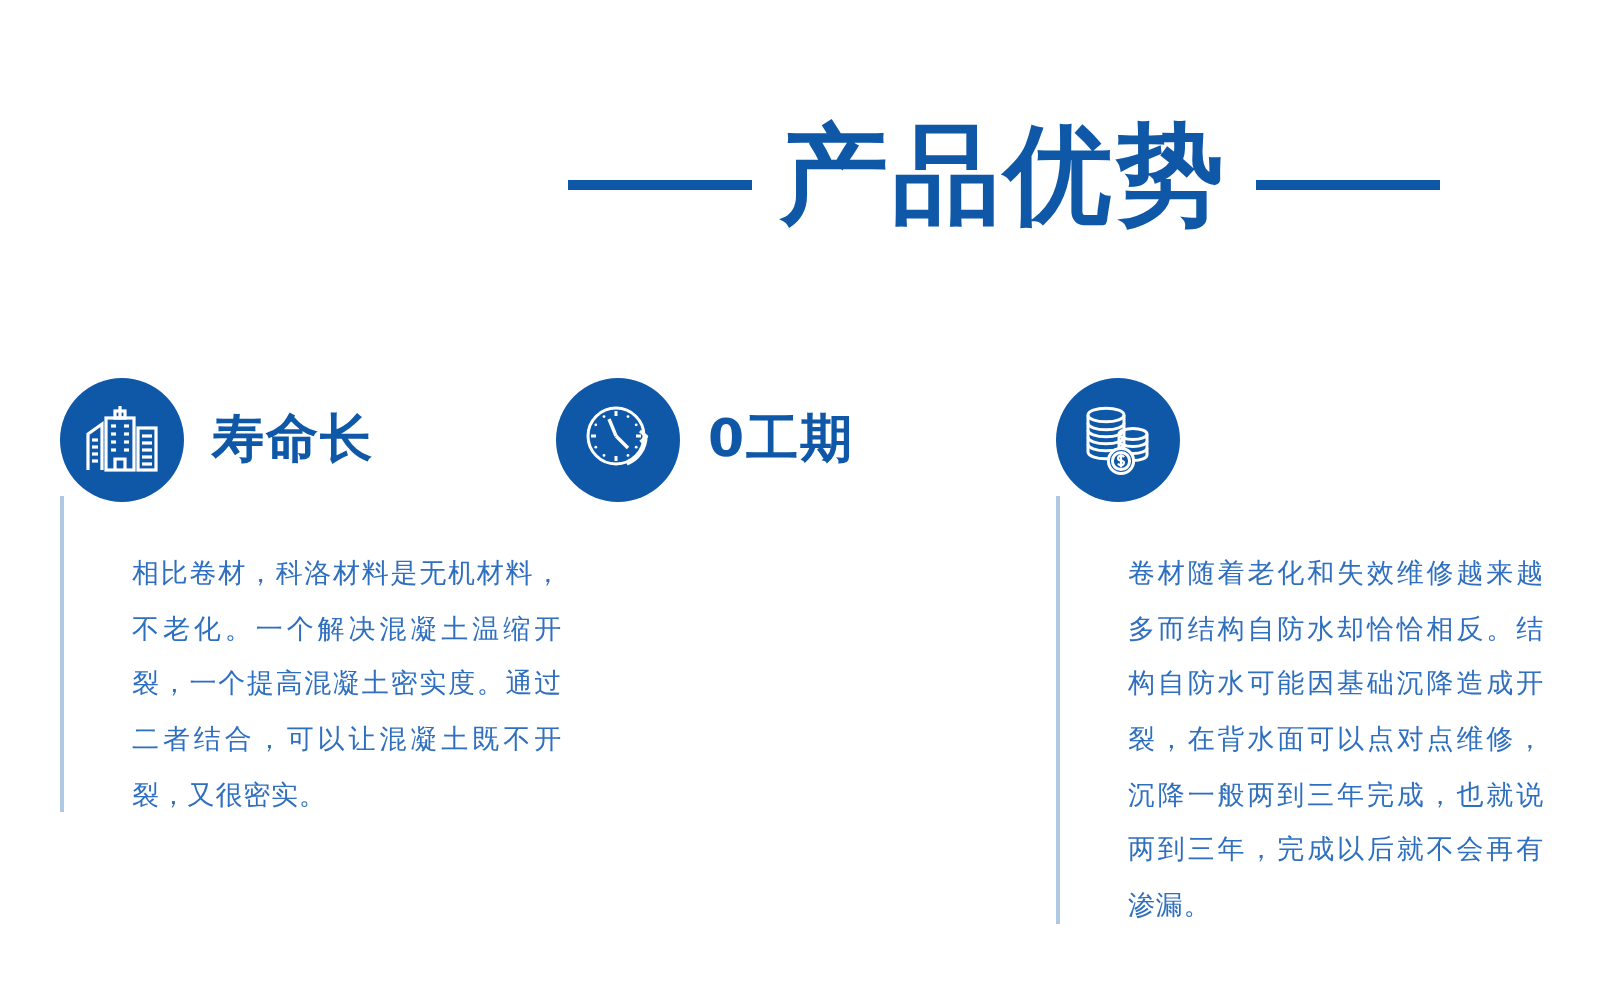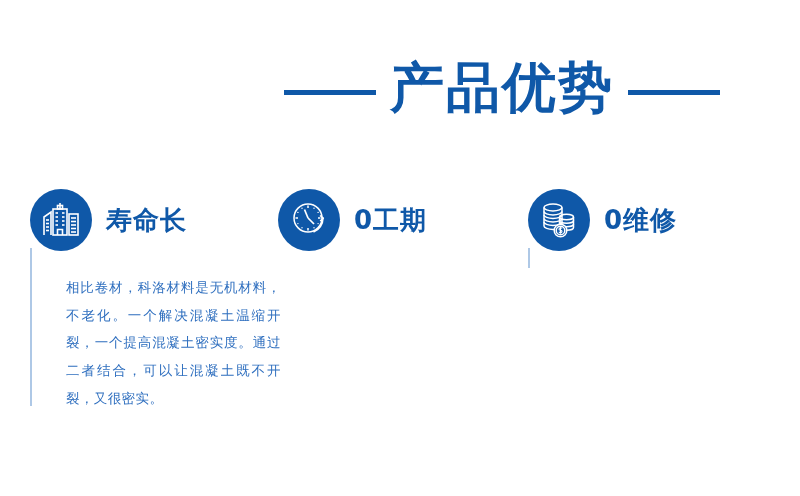--- a/index.html
+++ b/index.html
@@ -205,20 +205,20 @@
           <path d="M20.5 17 V27.5 a7 2.8 0 0 0 14 0 V17"></path>
           <path d="M20.5 20.5 a7 2.8 0 0 0 14 0"></path>
           <path d="M20.5 24 a7 2.8 0 0 0 14 0"></path>
 
           <circle cx="21.5" cy="30.5" r="6.3" fill="#0f58a8"></circle>
           <circle cx="21.5" cy="30.5" r="4.3"></circle>
           <path d="M23 28.6 a1.6 1.6 0 0 0 -3 0.6 c0 1.4 3 0.7 3 2.1 a1.6 1.6 0 0 1 -3 0.5" stroke-width="1.1"></path>
           <line x1="21.5" y1="27.2" x2="21.5" y2="33.7" stroke-width="1.1"></line>
         </svg>
       </div>
-      <div class="col-title">0维修</div>
     </div>
     <div class="col-body">
       <div class="col-rule"></div>
+      <div class="col-text">卷材随着老化和失效维修越来越多而结构自防水却恰恰相反。结构自防水可能因基础沉降造成开裂，在背水面可以点对点维修，沉降一般两到三年完成，也就说两到三年，完成以后就不会再有渗漏。</div>
     </div>
   </div>
 
 </div>
 
 </body></html>

